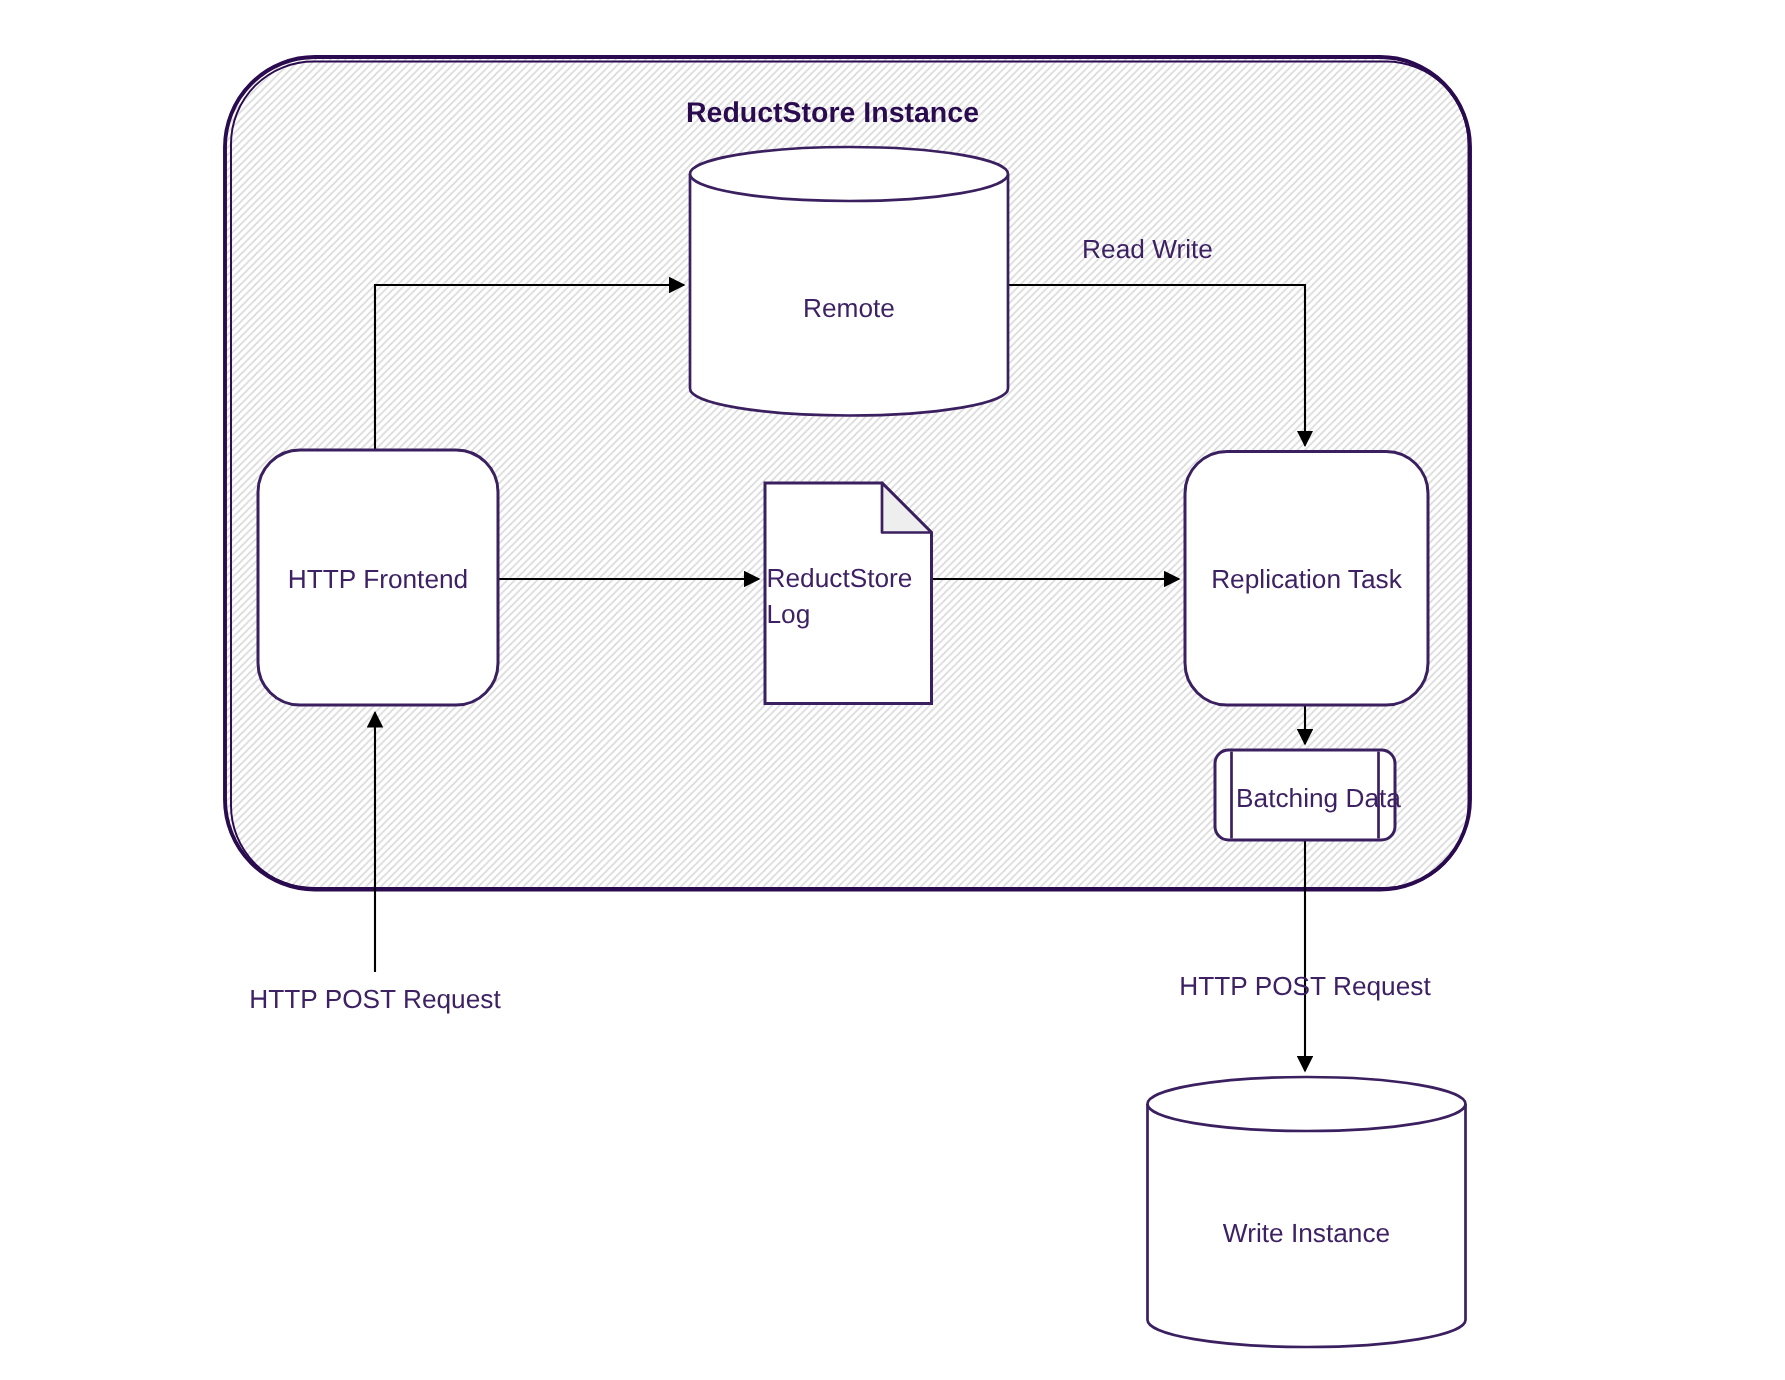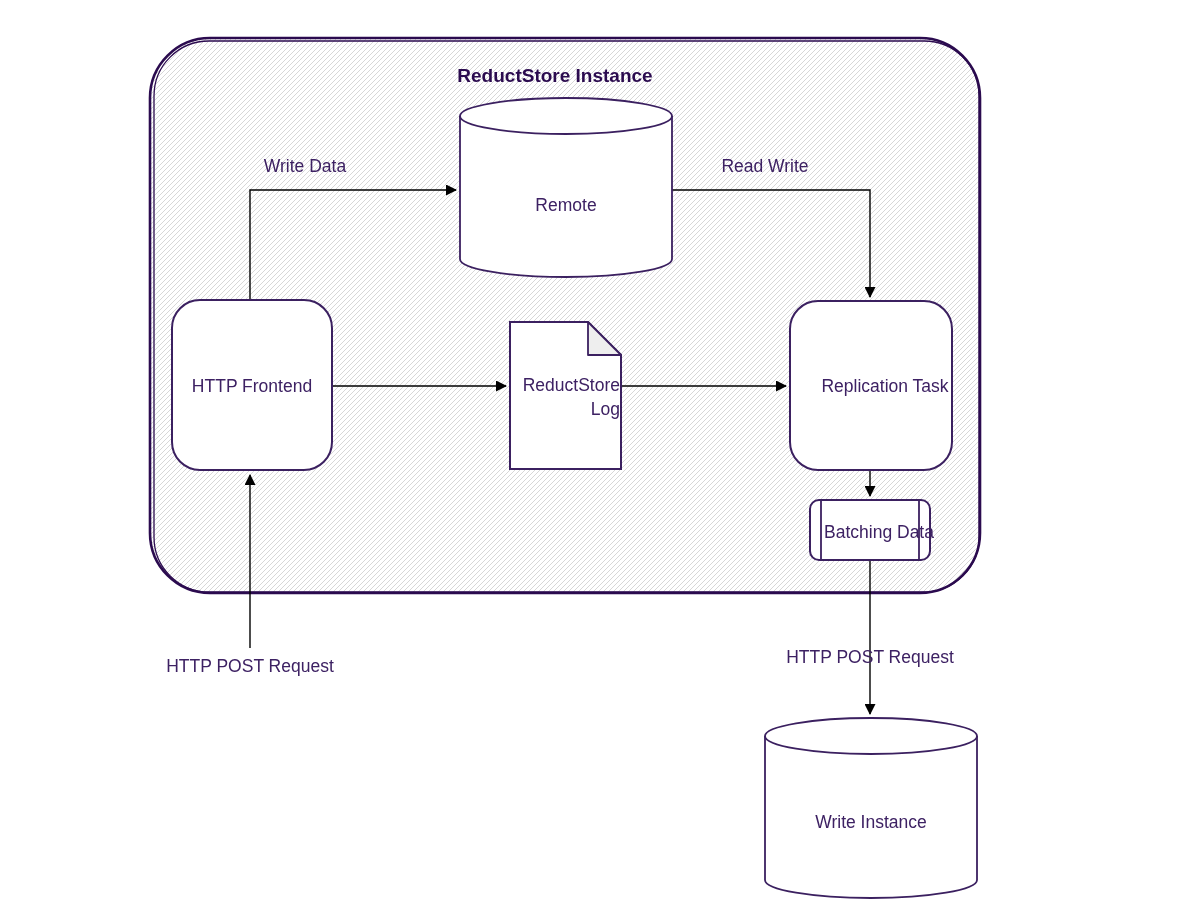--- a/index.html
+++ b/index.html
@@ -51,21 +51,21 @@
     fill:none;
     stroke:var(--arrow);
     stroke-width:1.4;
   }
   .arrowhead{fill:var(--arrow);}
   .label{
     position:absolute;
     display:flex;
     align-items:center;
     justify-content:center;
-    text-align:right;
+    text-align:left;
     color:var(--text);
     font-size:17.5px;
     line-height:24px;
     white-space:pre-line;
   }
   .label.title{
     font-size:19px;
     font-weight:bold;
     color:var(--title);
   }
@@ -133,27 +133,26 @@
   </svg>
 
   <div class="label title" style="left:355px;top:63px;width:400px;height:26px;">ReductStore Instance</div>
 
   <div class="label" style="left:466px;top:193px;width:200px;height:24px;">Remote</div>
 
   <div class="label" style="left:172px;top:374px;width:160px;height:24px;">HTTP Frontend</div>
 
   <div class="label" style="left:511px;top:373px;width:109px;height:48px;">ReductStore Log</div>
 
-  <div class="label" style="left:791px;top:374px;width:188px;height:24px;">Replication Task</div>
+  <div class="label" style="left:791px;top:374px;width:160px;height:24px;">Replication Task</div>
 
   <div class="label" style="left:823px;top:508px;width:112px;height:48px;">Batching Data</div>
 
   <div class="label" style="left:771px;top:810px;width:200px;height:24px;">Write Instance</div>
 
-  <div class="label" style="left:205px;top:154px;width:200px;height:24px;">Write Data</div>
 
   <div class="label" style="left:665px;top:154px;width:200px;height:24px;">Read Write</div>
 
   <div class="label" style="left:760px;top:645px;width:220px;height:24px;">HTTP POST Request</div>
 
   <div class="label" style="left:140px;top:654px;width:220px;height:24px;">HTTP POST Request</div>
 
 </div>
 
 </body></html>

